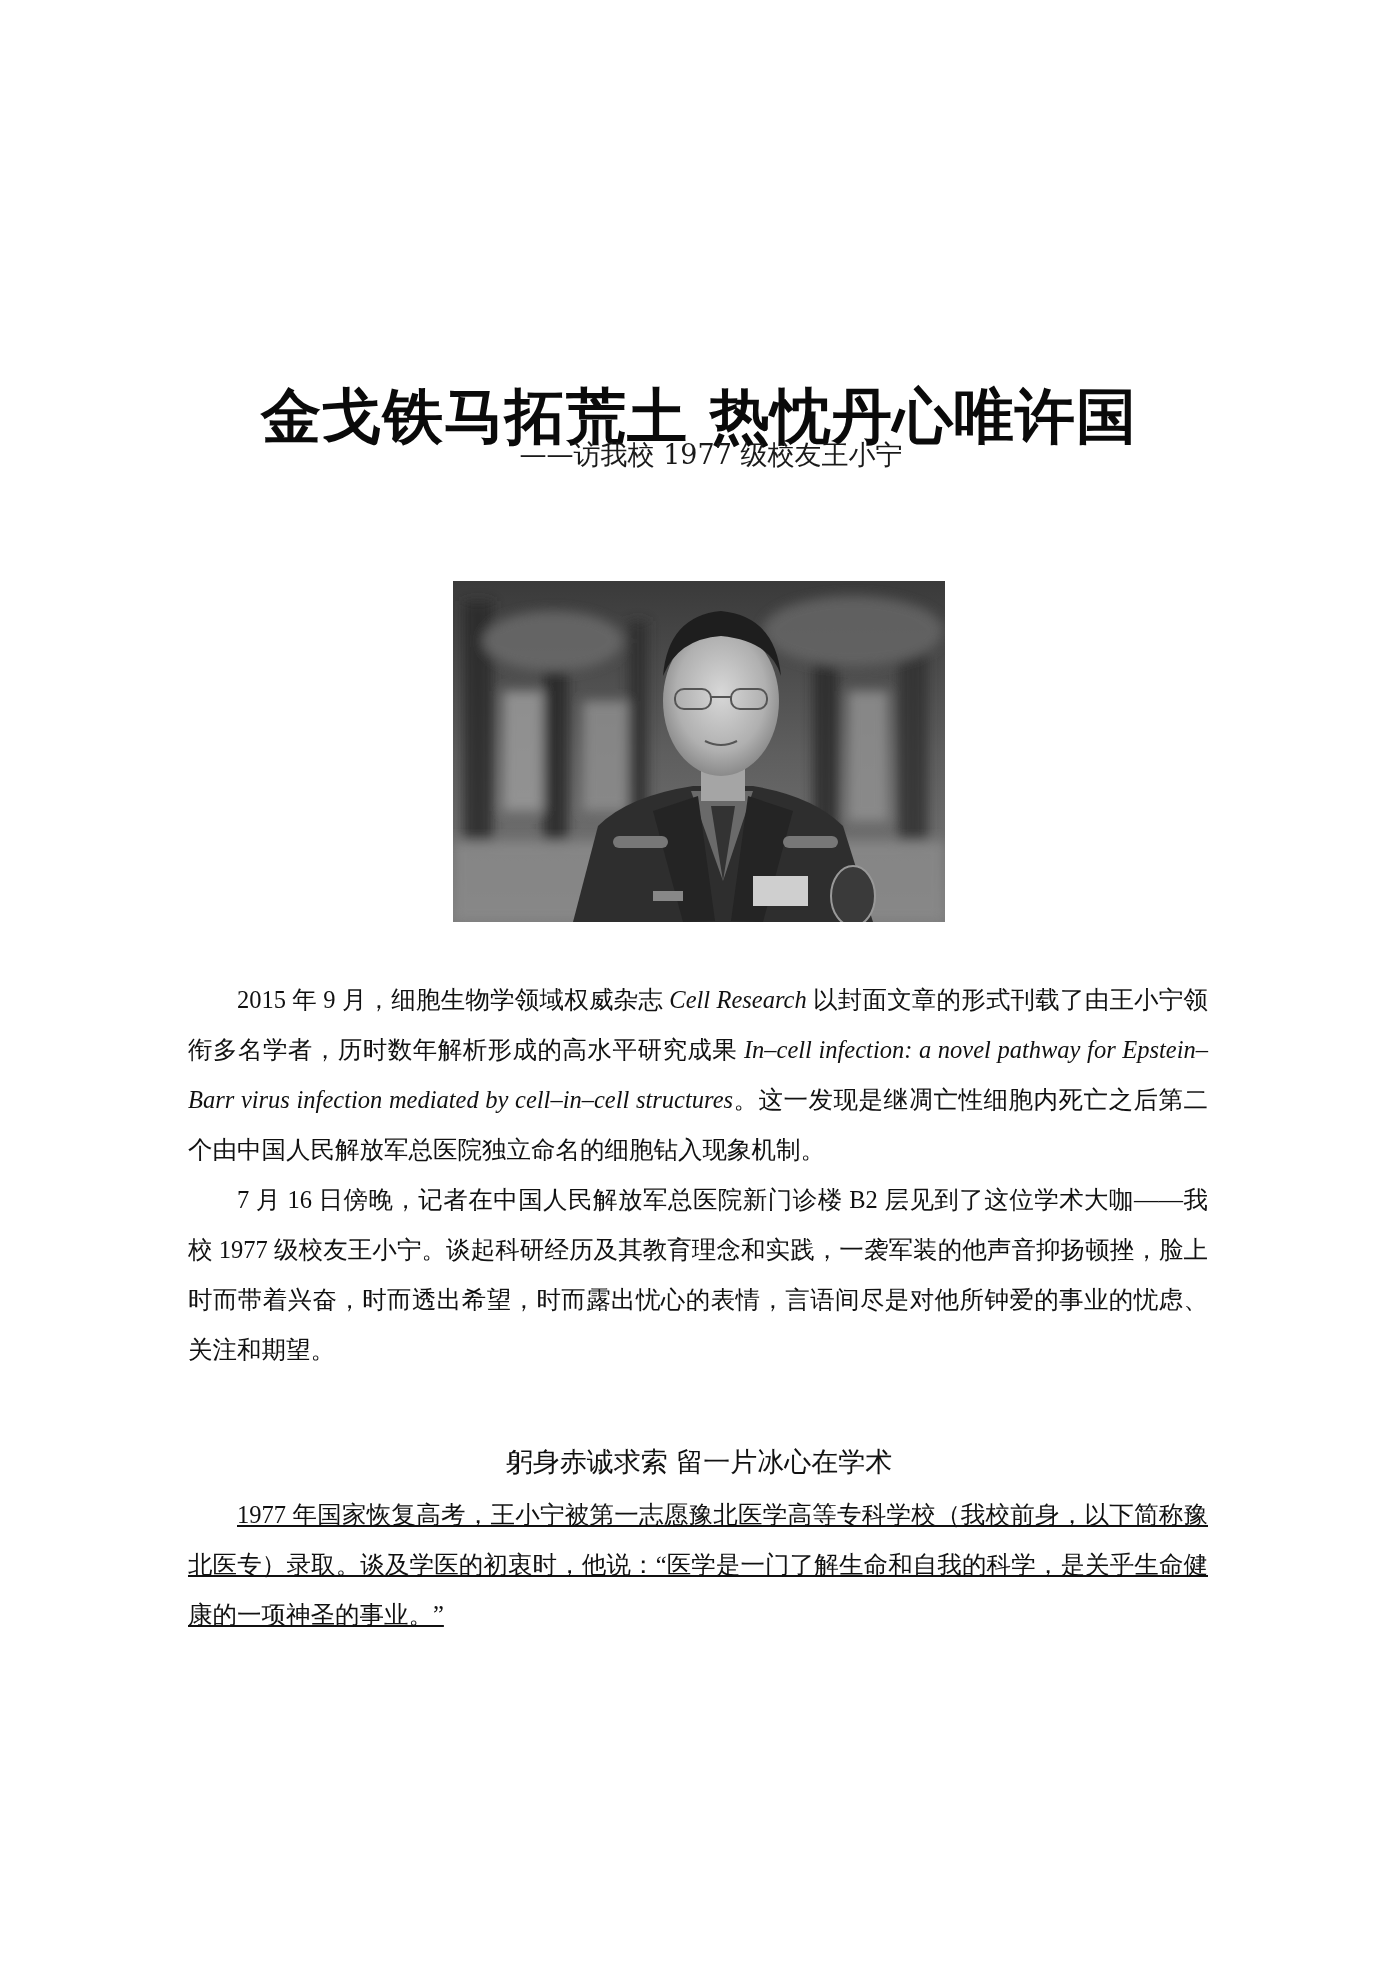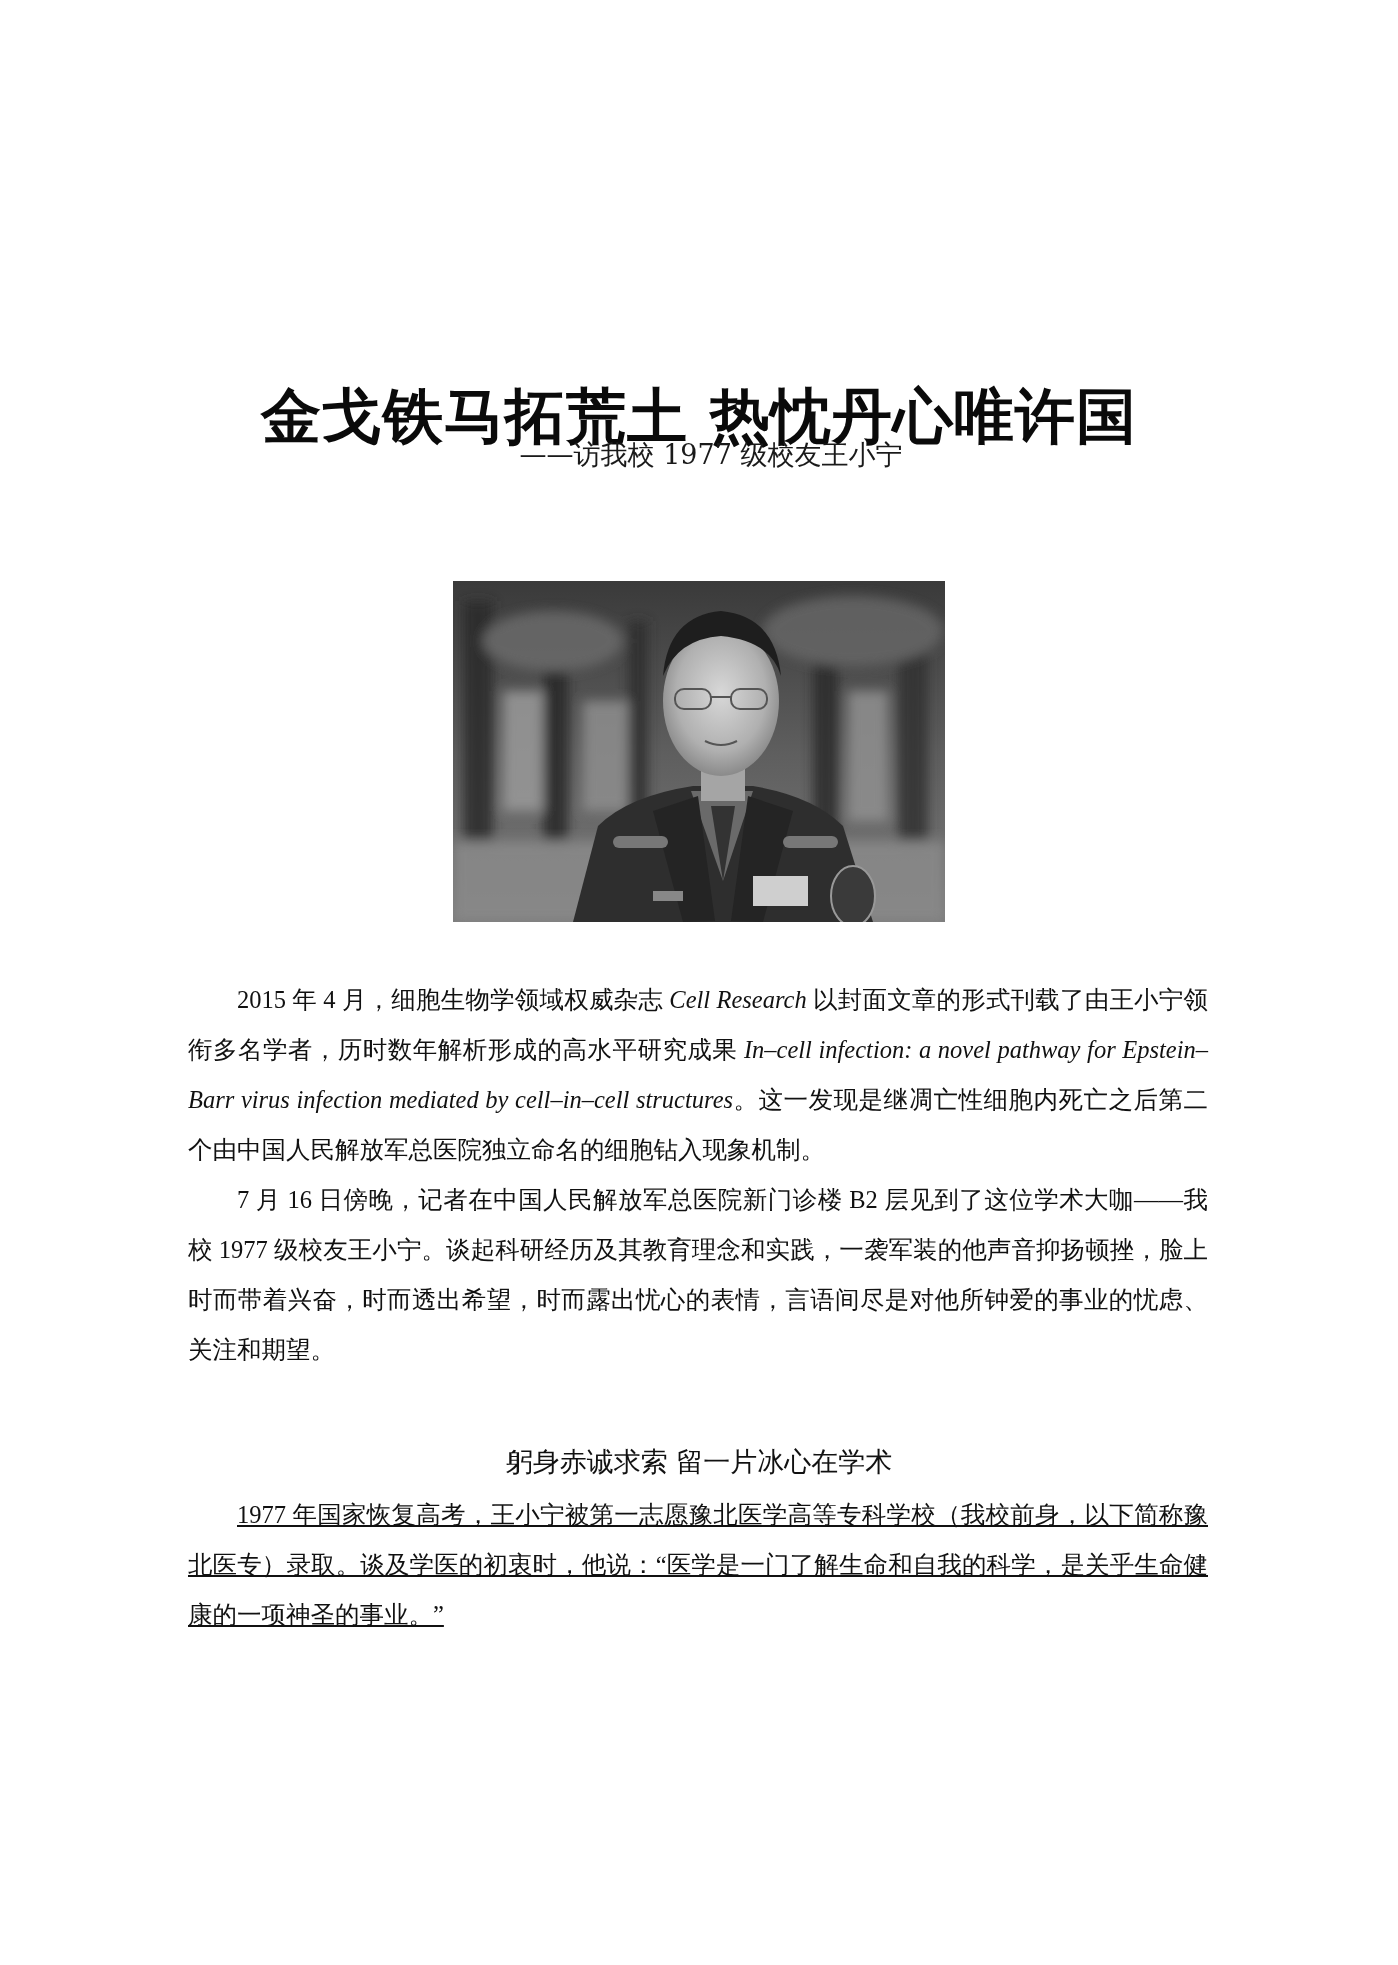--- a/index.html
+++ b/index.html
@@ -145,21 +145,21 @@
       <path d="M252 160 Q268 168 284 160" stroke="#555" stroke-width="2" fill="none"></path>
       <rect x="300" y="295" width="55" height="30" fill="#cfcfcf"></rect>
       <ellipse cx="400" cy="315" rx="22" ry="30" fill="#3a3a3a" stroke="#999" stroke-width="2"></ellipse>
       <rect x="160" y="255" width="55" height="12" rx="6" fill="#777"></rect>
       <rect x="330" y="255" width="55" height="12" rx="6" fill="#777"></rect>
       <rect x="200" y="310" width="30" height="10" fill="#888"></rect>
     </svg>
   </div>
 
   <div class="body-text" style="top:975px;">
-    <p><span>2015 年 4 月，细胞生物学领域权威杂志 </span><em>Cell Research</em><span> 以封面文章的形式刊载了由王小宁领衔多名学者，历时数年解析形成的高水平研究成果 </span><em>In–cell infection: a novel pathway for Epstein–Barr virus infection mediated by cell–in–cell structures</em><span>。这一发现是继凋亡性细胞内死亡之后第二个由中国人民解放军总医院独立命名的细胞钻入现象机制。</span></p>
+    <p><span>2015 年 9 月，细胞生物学领域权威杂志 </span><em>Cell Research</em><span> 以封面文章的形式刊载了由王小宁领衔多名学者，历时数年解析形成的高水平研究成果 </span><em>In–cell infection: a novel pathway for Epstein–Barr virus infection mediated by cell–in–cell structures</em><span>。这一发现是继凋亡性细胞内死亡之后第二个由中国人民解放军总医院独立命名的细胞钻入现象机制。</span></p>
     <p><span>7 月 16 日傍晚，记者在中国人民解放军总医院新门诊楼 B2 层见到了这位学术大咖——我校 1977 级校友王小宁。谈起科研经历及其教育理念和实践，一袭军装的他声音抑扬顿挫，脸上时而带着兴奋，时而透出希望，时而露出忧心的表情，言语间尽是对他所钟爱的事业的忧虑、关注和期望。</span></p>
   </div>
 
   <h2 class="section-heading">躬身赤诚求索 留一片冰心在学术</h2>
 
   <div class="body-text" style="top:1490px;text-decoration:underline;">
     <p><span>1977 年国家恢复高考，王小宁被第一志愿豫北医学高等专科学校（我校前身，以下简称豫北医专）录取。谈及学医的初衷时，他说：“医学是一门了解生命和自我的科学，是关乎生命健康的一项神圣的事业。”</span></p>
   </div>
 
 </div>

